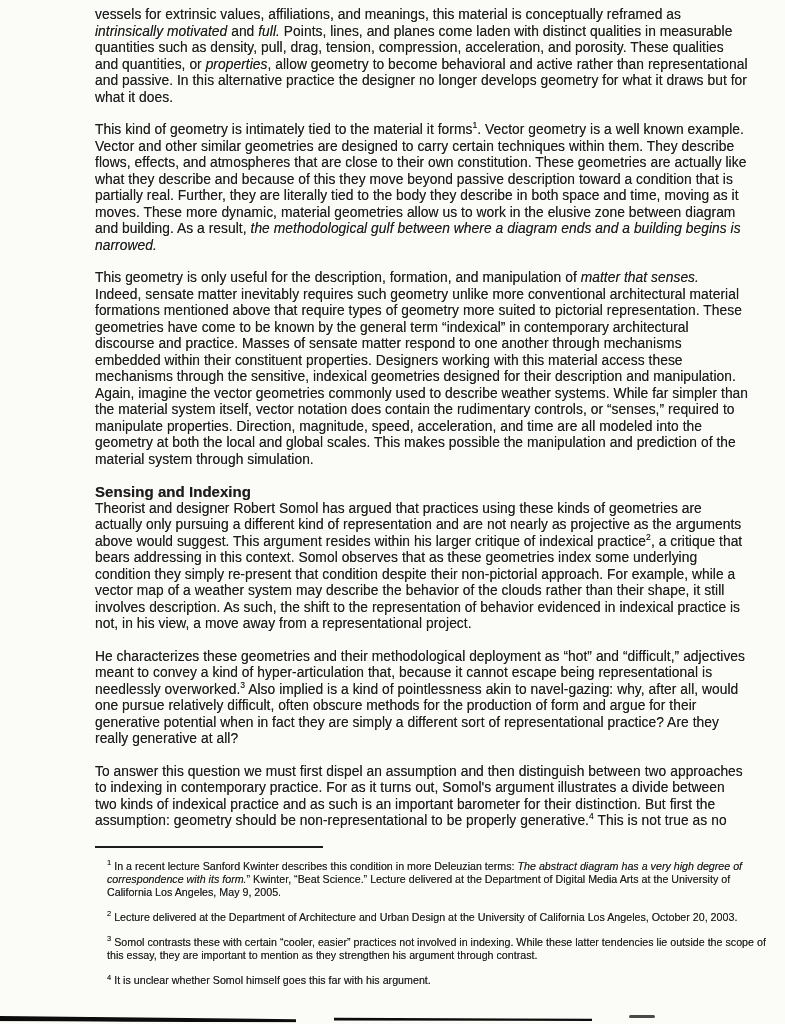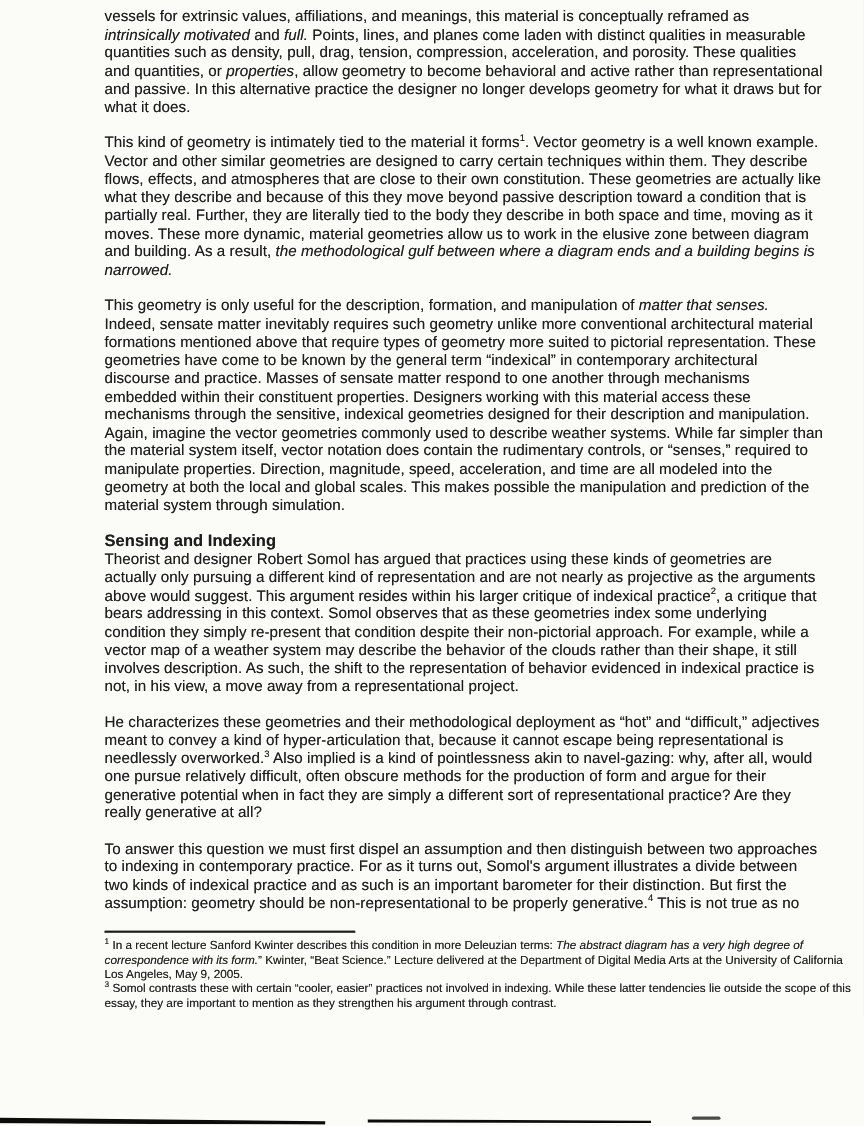--- a/index.html
+++ b/index.html
@@ -46,21 +46,21 @@
     border-top: 2px solid #1c1c1c;
     margin: 7px 0 6px 0;
   }
   .footnotes {
     font-size: 10.7px;
     line-height: 13.1px;
     margin-right: -30px;
     color: #222;
   }
   .footnotes p {
-    margin: 0;
+    margin: 12px;
   }
   .fn-marker {
     margin-right: 3px;
     font-size: 7.5px;
   }
   
   .scan-bar { position: absolute; background: #0c0c0c; }
   .scan-bar.seg1 {
     left: -4px; bottom: 2px; width: 300px; height: 6px;
     clip-path: polygon(0 10%, 100% 45%, 100% 100%, 0 95%);
@@ -90,20 +90,22 @@
 
     <p><span>Theorist and designer Robert Somol has argued that practices using these kinds of geometries are actually only pursuing a different kind of representation and are not nearly as projective as the arguments above would suggest. This argument resides within his larger critique of indexical practice</span><sup>2</sup><span>, a critique that bears addressing in this context. Somol observes that as these geometries index some underlying condition they simply re-present that condition despite their non-pictorial approach. For example, while a vector map of a weather system may describe the behavior of the clouds rather than their shape, it still involves description. As such, the shift to the representation of behavior evidenced in indexical practice is not, in his view, a move away from a representational project.</span></p>
     <p><span>He characterizes these geometries and their methodological deployment as “hot” and “difficult,” adjectives meant to convey a kind of hyper-articulation that, because it cannot escape being representational is needlessly overworked.</span><sup>3</sup><span> Also implied is a kind of pointlessness akin to navel-gazing: why, after all, would one pursue relatively difficult, often obscure methods for the production of form and argue for their generative potential when in fact they are simply a different sort of representational practice? Are they really generative at all?</span></p>
     <p><span>To answer this question we must first dispel an assumption and then distinguish between two approaches to indexing in contemporary practice. For as it turns out, Somol's argument illustrates a divide between two kinds of indexical practice and as such is an important barometer for their distinction. But first the assumption: geometry should be non-representational to be properly generative.</span><sup>4</sup><span> This is not true as no</span></p>
   </div>
 
   <div class="fn-rule"></div>
 
   <div class="footnotes">
     <p><sup class="fn-marker">1</sup><span><span>In a recent lecture Sanford Kwinter describes this condition in more Deleuzian terms: </span><em>The abstract diagram has a very high degree of correspondence with its form.</em><span>” Kwinter, “Beat Science.” Lecture delivered at the Department of Digital Media Arts at the University of California Los Angeles, May 9, 2005.</span></span></p>
+    <p><sup class="fn-marker">2</sup><span><span>Lecture delivered at the Department of Architecture and Urban Design at the University of California Los Angeles, October 20, 2003.</span></span></p>
     <p><sup class="fn-marker">3</sup><span><span>Somol contrasts these with certain “cooler, easier” practices not involved in indexing. While these latter tendencies lie outside the scope of this essay, they are important to mention as they strengthen his argument through contrast.</span></span></p>
+    <p><sup class="fn-marker">4</sup><span><span>It is unclear whether Somol himself goes this far with his argument.</span></span></p>
   </div>
 
   <div class="scan-bar seg1"></div>
   <div class="scan-bar seg2"></div>
   <div class="scan-bar seg3"></div>
 
 </div>
 
 </body></html>

